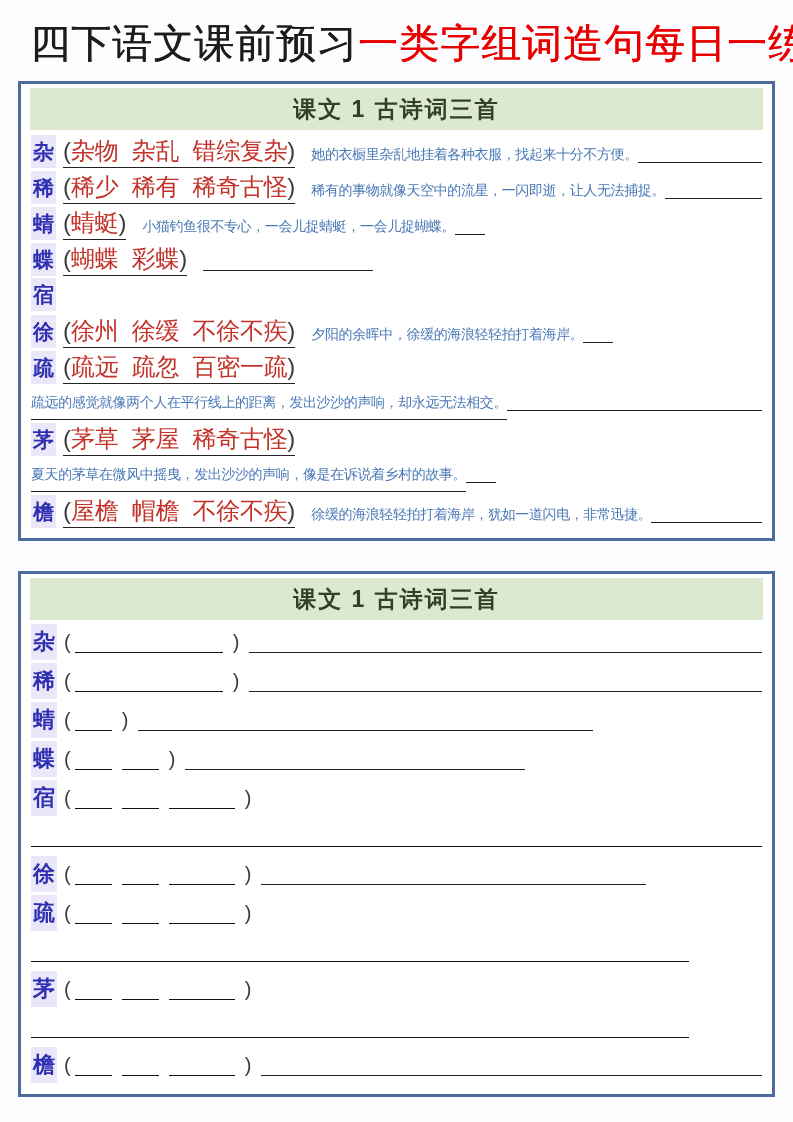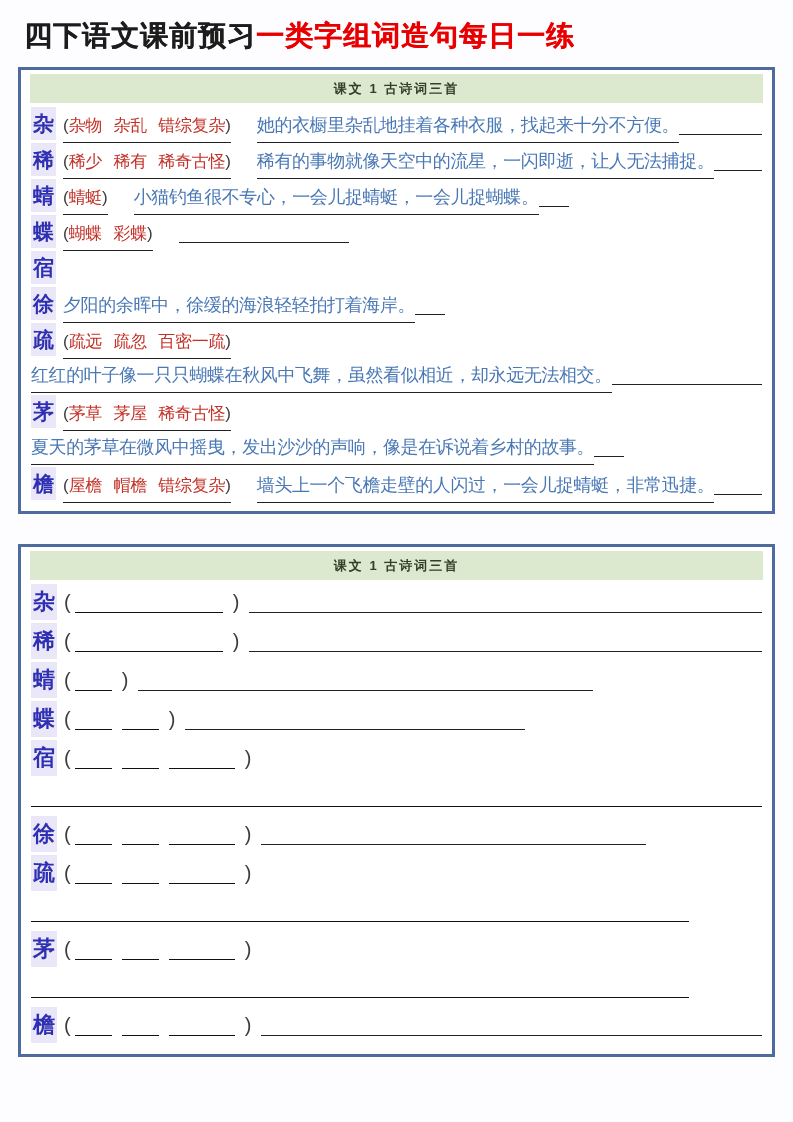--- a/index.html
+++ b/index.html
@@ -3,58 +3,58 @@
 <meta charset="utf-8">
 <style>
   * { margin:0; padding:0; box-sizing:border-box; }
   html,body { background:#fdfdff; }
   body {
     width:793px; min-height:1122px; margin:0 auto;
     font-family:"Liberation Sans","DejaVu Sans",sans-serif;
     color:#1c1c1c;
   }
   .page-title {
-    margin:20px 0 0 24px;
-    font-size:28px; font-weight:bold; letter-spacing:1px;
+    margin:20px 0 0 30px;
+    font-size:40px; font-weight:normal; letter-spacing:1px;
     line-height:1.15; white-space:nowrap;
     text-shadow:0.6px 0 0 currentColor;
   }
   .page-title .t-red { color:#e80000; text-shadow:0.6px 0 0 #e80000; }
 
   .box {
     margin:15px 18px 0; border:3px solid #4e6b9f;
     background:#ffffff; padding:4px 9px 8px;
   }
   .box-header {
     background:#dde9cf; color:#333f26;
-    text-align:center; font-weight:bold; font-size:13px;
+    text-align:center; font-weight:bold; font-size:23px;
     padding:6px 0 5px; margin-bottom:4px;
     letter-spacing:2px;
   }
   .rows { padding:0 1px; }
 
   
   .row {
     display:flex; align-items:baseline;
     height:36px; line-height:33px;
     white-space:nowrap; overflow:hidden;
   }
   .hanzi {
     color:#2f2fb2; background:#e9e7f8;
     font-weight:bold; font-size:21px;
     padding:0 2px; margin-right:7px; flex:0 0 auto;
   }
   .word-group {
     border-bottom:1.6px solid #222; padding-bottom:0px;
-    color:#3c3c3c; font-size:17px; margin-right:26px; flex:0 0 auto;
+    color:#3c3c3c; font-size:24px; margin-right:16px; flex:0 0 auto;
   }
   .word-group .paren { color:#3c3c3c; }
   .word-list { color:#c23228; word-spacing:7px; letter-spacing:-0.3px; }
   .sentence {
-    color:#4a78b5; font-size:18px; letter-spacing:-0.4px;
+    color:#4a78b5; font-size:14px; letter-spacing:-0.4px;
     border-bottom:1.6px solid #222;
   }
   .tail {
     display:block; border-bottom:1.6px solid #222;
     position:relative; top:4px; height:1px; flex:0 0 auto;
   }
   .t-full { flex:1 1 auto; }
   .t-short { width:30px; }
   .t-medium { width:170px; }
 
@@ -114,43 +114,44 @@
         <div class="row">
           <span class="hanzi">蝶</span>
           <span class="word-group"><span class="paren">(</span><span class="word-list">蝴蝶 彩蝶</span><span class="paren">)</span></span>
           <span class="tail t-medium"></span>
         </div>
         <div class="row">
           <span class="hanzi">宿</span>
         </div>
         <div class="row">
           <span class="hanzi">徐</span>
+          <span class="word-group"><span class="paren">(</span><span class="word-list">徐州 徐缓 不徐不疾</span><span class="paren">)</span></span>
           <span class="sentence">夕阳的余晖中，徐缓的海浪轻轻拍打着海岸。</span>
           <span class="tail t-short"></span>
         </div>
         <div class="row">
           <span class="hanzi">疏</span>
           <span class="word-group"><span class="paren">(</span><span class="word-list">疏远 疏忽 百密一疏</span><span class="paren">)</span></span>
         </div>
         <div class="row">
-          <span class="sentence">红红的叶子像一只只蝴蝶在秋风中飞舞，虽然看似相近，却永远无法相交。</span>
+          <span class="sentence">疏远的感觉就像两个人在平行线上的距离，发出沙沙的声响，却永远无法相交。</span>
           <span class="tail t-full"></span>
         </div>
         <div class="row">
           <span class="hanzi">茅</span>
           <span class="word-group"><span class="paren">(</span><span class="word-list">茅草 茅屋 稀奇古怪</span><span class="paren">)</span></span>
         </div>
         <div class="row">
           <span class="sentence">夏天的茅草在微风中摇曳，发出沙沙的声响，像是在诉说着乡村的故事。</span>
           <span class="tail t-short"></span>
         </div>
         <div class="row">
           <span class="hanzi">檐</span>
-          <span class="word-group"><span class="paren">(</span><span class="word-list">屋檐 帽檐 错综复杂</span><span class="paren">)</span></span>
-          <span class="sentence">墙头上一个飞檐走壁的人闪过，一会儿捉蜻蜓，非常迅捷。</span>
+          <span class="word-group"><span class="paren">(</span><span class="word-list">屋檐 帽檐 不徐不疾</span><span class="paren">)</span></span>
+          <span class="sentence">徐缓的海浪轻轻拍打着海岸，犹如一道闪电，非常迅捷。</span>
           <span class="tail t-full"></span>
         </div>
       </div>
   </div>
 
   <div class="box" style="margin-top:30px;">
     <div class="box-header">课文 1 古诗词三首</div>
     <div class="rows" id="rows2">
         <div class="row row2">
           <span class="hanzi">杂</span>

